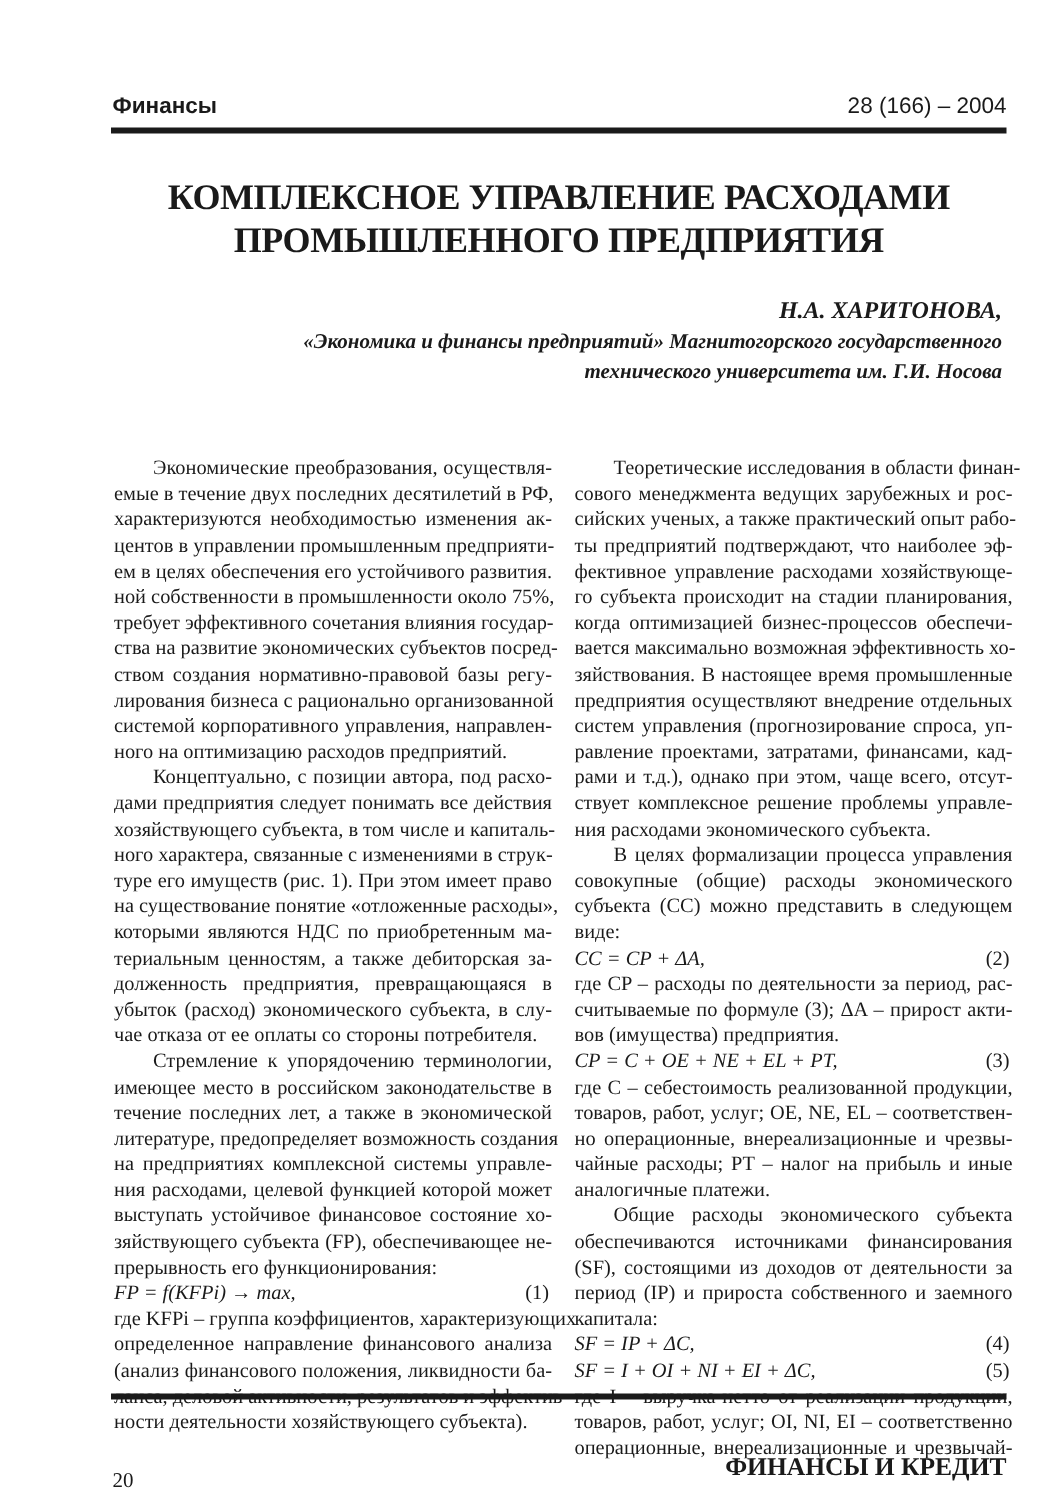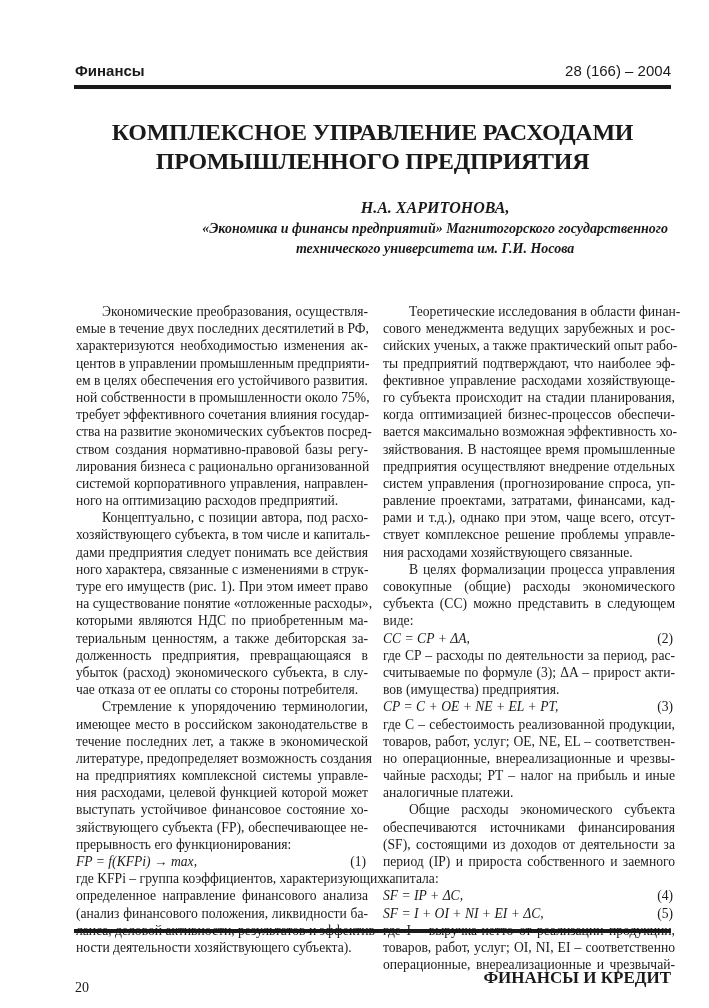--- a/index.html
+++ b/index.html
@@ -2,21 +2,21 @@
 <html><head>
 <meta charset="utf-8">
 <style>
   html, body { margin: 0; padding: 0; background: #ffffff; }
   body { width: 709px; height: 1008px; position: relative; overflow: hidden; color: #1a1a1a; }
   .page { position: absolute; left: 0; top: 0; width: 709px; height: 888px; }
   .running-head-left { position: absolute; left: 75px; top: 62px; font-family: "Liberation Sans", sans-serif; font-weight: bold; font-size: 15px; }
   .running-head-right { position: absolute; right: 38px; top: 62px; font-family: "Liberation Sans", sans-serif; font-size: 15px; }
   .rule-top { position: absolute; left: 74px; top: 85px; width: 597px; height: 4px; background: #1a1a1a; }
   .title { position: absolute; left: 74px; width: 597px; top: 118px; text-align: center; font-family: "Liberation Serif", serif; font-weight: bold; font-size: 24px; line-height: 29px; letter-spacing: -0.3px; }
-  .author-block { position: absolute; right: 41px; top: 197px; text-align: center; font-family: "Liberation Serif", serif; font-style: italic; font-weight: bold; font-size: 14px; line-height: 20px; }
+  .author-block { position: absolute; right: 41px; top: 197px; text-align: right; font-family: "Liberation Serif", serif; font-style: italic; font-weight: bold; font-size: 14px; line-height: 20px; }
   .author-name { font-size: 16px; line-height: 22px; }
   .col { position: absolute; top: 303px; width: 292px; font-family: "Liberation Serif", serif; font-size: 13.6px; line-height: 17.2px; }
   .col-left { left: 76px; }
   .col-right { left: 383px; }
   .line { white-space: nowrap; text-align: justify; text-align-last: justify; height: 17.2px; overflow: visible; }
   .line.last { text-align-last: left; }
   .line.indent { padding-left: 26px; }
   .formula { position: relative; white-space: nowrap; height: 17.2px; font-style: italic; }
   .formula .expr { position: absolute; left: 0; right: 0; text-align: left; }
   .formula .num { position: absolute; right: 2px; font-style: normal; }
@@ -50,22 +50,22 @@
       <div class="line">центов в управлении промышленным предприяти-</div>
       <div class="line">ем в целях обеспечения его устойчивого развития.</div>
       <div class="line">ной собственности в промышленности около 75%,</div>
       <div class="line">требует эффективного сочетания влияния государ-</div>
       <div class="line">ства на развитие экономических субъектов посред-</div>
       <div class="line">ством создания нормативно-правовой базы регу-</div>
       <div class="line">лирования бизнеса с рационально организованной</div>
       <div class="line">системой корпоративного управления, направлен-</div>
       <div class="line last">ного на оптимизацию расходов предприятий.</div>
       <div class="line indent">Концептуально, с позиции автора, под расхо-</div>
+      <div class="line">дами предприятия следует понимать все действия</div>
       <div class="line">хозяйствующего субъекта, в том числе и капиталь-</div>
-      <div class="line">дами предприятия следует понимать все действия</div>
       <div class="line">ного характера, связанные с изменениями в струк-</div>
       <div class="line">туре его имуществ (рис. 1). При этом имеет право</div>
       <div class="line">на существование понятие «отложенные расходы»,</div>
       <div class="line">которыми являются НДС по приобретенным ма-</div>
       <div class="line">териальным ценностям, а также дебиторская за-</div>
       <div class="line">долженность предприятия, превращающаяся в</div>
       <div class="line">убыток (расход) экономического субъекта, в слу-</div>
       <div class="line last">чае отказа от ее оплаты со стороны потребителя.</div>
       <div class="line indent">Стремление к упорядочению терминологии,</div>
       <div class="line">имеющее место в российском законодательстве в</div>
@@ -94,21 +94,21 @@
       <div class="line">фективное управление расходами хозяйствующе-</div>
       <div class="line">го субъекта происходит на стадии планирования,</div>
       <div class="line">когда оптимизацией бизнес-процессов обеспечи-</div>
       <div class="line">вается максимально возможная эффективность хо-</div>
       <div class="line">зяйствования. В настоящее время промышленные</div>
       <div class="line">предприятия осуществляют внедрение отдельных</div>
       <div class="line">систем управления (прогнозирование спроса, уп-</div>
       <div class="line">равление проектами, затратами, финансами, кад-</div>
       <div class="line">рами и т.д.), однако при этом, чаще всего, отсут-</div>
       <div class="line">ствует комплексное решение проблемы управле-</div>
-      <div class="line last">ния расходами хозяйствующего связанные.</div>
+      <div class="line last">ния расходами экономического субъекта.</div>
       <div class="line indent">В целях формализации процесса управления</div>
       <div class="line">совокупные (общие) расходы экономического</div>
       <div class="line">субъекта (СС) можно представить в следующем</div>
       <div class="line last">виде:</div>
       <div class="formula">
         <span class="expr">CC = CP + ΔA,</span>
         <span class="num">(2)</span>
       </div>
       <div class="line">где CP – расходы по деятельности за период, рас-</div>
       <div class="line">считываемые по формуле (3); ΔA – прирост акти-</div>

